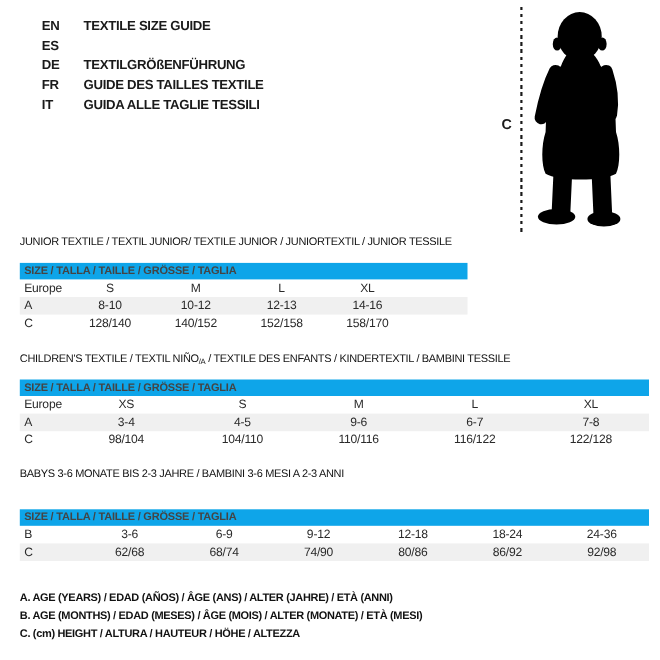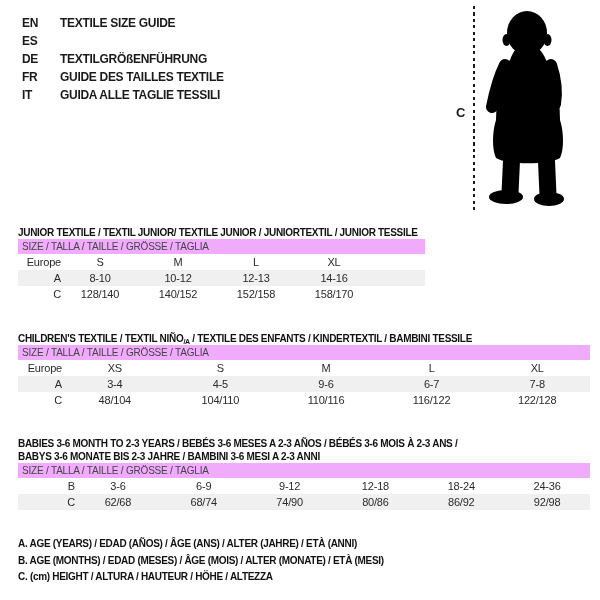--- a/index.html
+++ b/index.html
@@ -9,58 +9,58 @@
     background: #ffffff;
     font-family: "Liberation Sans", sans-serif;
     color: #1a1a1a;
     overflow: hidden;
   }
 
   
   .lang-block { position: absolute; left: 22px; top: 14px; }
   .lang-row { display: flex; height: 18px; line-height: 18px; }
   .lang-code {
-    width: 38px; font-weight: 700; font-size: 12px; letter-spacing: -0.3px;
+    width: 38px; font-weight: 700; font-size: 12px; letter-spacing: -0.3px; margin-left: 16px;
   }
   .lang-title {
     font-weight: 700; font-size: 12px; letter-spacing: -0.3px; white-space: nowrap; text-align: center;
   }
 
   
   .measure-line {
     position: absolute; left: 473px; top: 6px; width: 2px; height: 206px;
     background: repeating-linear-gradient(to bottom, #1a1a1a 0 3px, transparent 3px 6.5px);
   }
   .measure-label {
     position: absolute; left: 456px; top: 105px;
     font-weight: 700; font-size: 13px;
   }
   .fig-svg { position: absolute; left: 479px; top: 2px; }
 
   
   .sec-title {
     position: absolute; left: 18px;
-    font-weight: 700; font-size: 10px; letter-spacing: -0.3px;
-    white-space: nowrap; line-height: 13px; color: #111; margin-top: 12px;
+    font-weight: 400; font-size: 10px; letter-spacing: -0.3px;
+    white-space: nowrap; line-height: 13px; color: #111;
   }
   .sec-title sub { font-size: 7px; vertical-align: -2px; }
 
   
   .size-table { position: absolute; left: 18px; }
   .t-head {
-    height: 15px; line-height: 15px; background: #f0abfc;
+    height: 15px; line-height: 15px; background: #0ea5e9;
     font-size: 10px; color: #444; padding-left: 4px;
-    letter-spacing: -0.2px; white-space: nowrap;
+    letter-spacing: -0.2px; white-space: nowrap; font-weight: bold;
   }
   .t-row { display: grid; height: 16px; line-height: 16px; font-size: 11px; color: #2a2a2a; }
   .t-row.alt { background: #f0f0f0; }
   .t1 .t-row { grid-template-columns: 43px repeat(4, 78px) 1fr; }
   .t2 .t-row { grid-template-columns: 44px repeat(5, 1fr); }
   .t3 .t-row { grid-template-columns: 57px repeat(6, 1fr); }
-  .t-label { text-align: right; padding-left: 4px; letter-spacing: -0.2px; }
+  .t-label { text-align: left; padding-left: 4px; letter-spacing: -0.2px; }
   .t-cell { text-align: center; letter-spacing: -0.2px; }
 
   
   .notes { position: absolute; left: 18px; top: 536px; }
   .note-line {
     font-weight: 700; font-size: 10px; letter-spacing: -0.3px;
     line-height: 16.5px; white-space: nowrap; color: #111;
   }
 </style>
 </head>
@@ -149,30 +149,29 @@
   <div class="t-row alt">
     <span class="t-label">A</span>
     <span class="t-cell">3-4</span>
     <span class="t-cell">4-5</span>
     <span class="t-cell">9-6</span>
     <span class="t-cell">6-7</span>
     <span class="t-cell">7-8</span>
   </div>
   <div class="t-row">
     <span class="t-label">C</span>
-    <span class="t-cell">48/104</span>
+    <span class="t-cell">98/104</span>
     <span class="t-cell">104/110</span>
     <span class="t-cell">110/116</span>
     <span class="t-cell">116/122</span>
     <span class="t-cell">122/128</span>
   </div>
 </div>
 
 <div class="sec-title" style="top:425px">
-  <div>BABIES 3-6 MONTH TO 2-3 YEARS / BEBÉS 3-6 MESES A 2-3 AÑOS / BÉBÉS 3-6 MOIS À 2-3 ANS /</div>
   <div>BABYS 3-6 MONATE BIS 2-3 JAHRE / BAMBINI 3-6 MESI A 2-3 ANNI</div>
 </div>
 <div class="size-table t3" style="top:463px; width:572px">
   <div class="t-head">SIZE / TALLA / TAILLE / GRÖSSE / TAGLIA</div>
   <div class="t-row">
     <span class="t-label">B</span>
     <span class="t-cell">3-6</span>
     <span class="t-cell">6-9</span>
     <span class="t-cell">9-12</span>
     <span class="t-cell">12-18</span>

